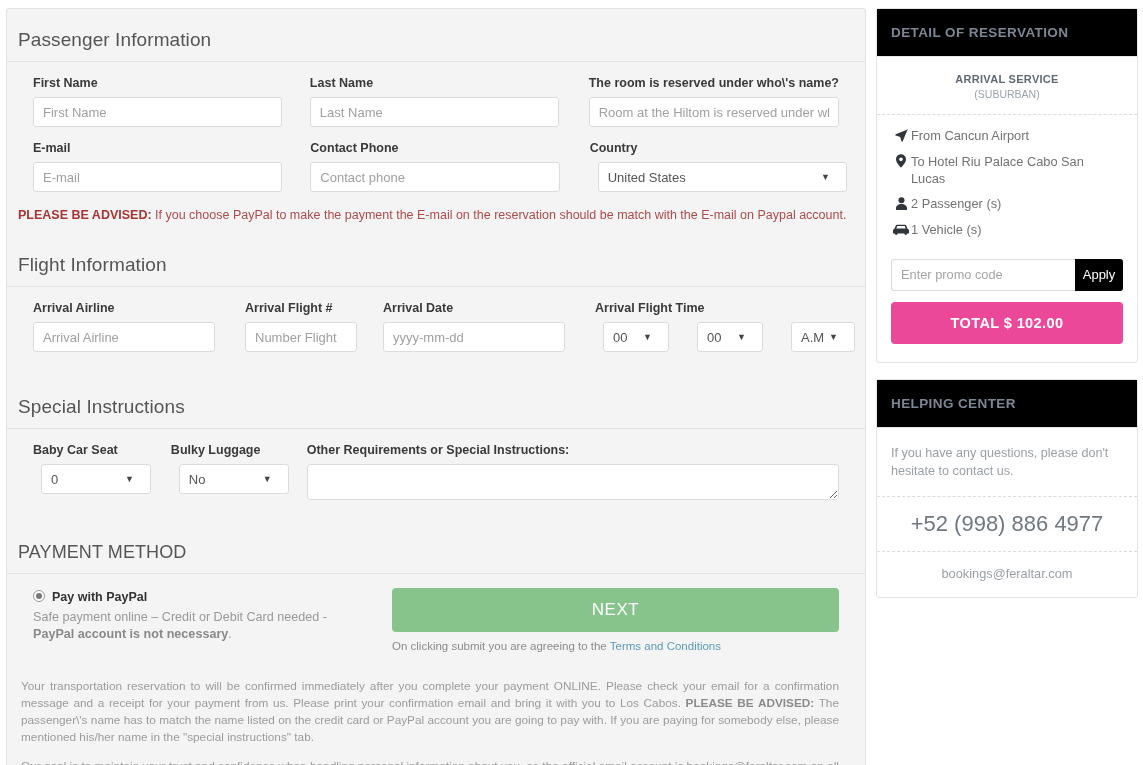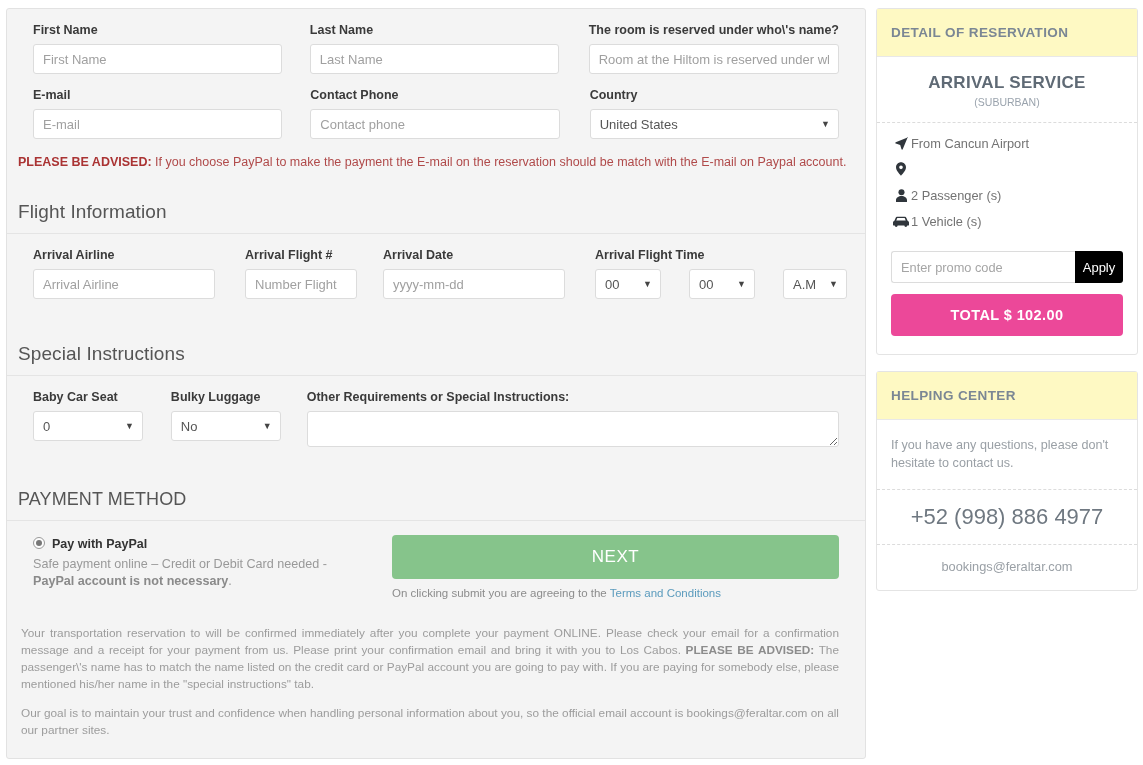--- a/index.html
+++ b/index.html
@@ -62,20 +62,21 @@
   }
   .field input::placeholder, .field textarea::placeholder { color: #a0a0a0; }
 
   
   .sel-wrap { position: relative; display: inline-block; }
   .sel-wrap select {
     -webkit-appearance: none; appearance: none;
     width: 100%;
     padding-right: 24px;
     cursor: pointer;
+    margin-left: 8px;
   }
   .sel-wrap .caret {
     position: absolute; right: 9px; top: 50%;
     transform: translateY(-50%);
     font-size: 9px; color: #444; pointer-events: none;
   }
 
   .advice {
     font-size: 12.5px;
     color: #b04a4a;
@@ -123,34 +124,34 @@
 
   
   .sidebar { width: 262px; margin: 8px 0 0 10px; }
   .card {
     border: 1px solid #e4e4e4;
     border-radius: 3px;
     background: #fff;
     margin-bottom: 16px;
   }
   .card-head {
-    background: #fef9c3;
+    background: #000000;
     border-bottom: 1px solid #e8e8e8;
     padding: 16px 14px;
     font-size: 13.5px;
     font-weight: bold;
     color: #7b8794;
     letter-spacing: .4px;
   }
   .svc {
     text-align: center;
     padding: 16px 10px 14px 10px;
     border-bottom: 1px dashed #dcdcdc;
   }
-  .svc-name { font-size: 17px; font-weight: bold; color: #5f6a75; letter-spacing: .3px; }
+  .svc-name { font-size: 11px; font-weight: bold; color: #5f6a75; letter-spacing: .3px; }
   .svc-sub { font-size: 10.5px; color: #9aa3ad; margin-top: 3px; }
 
   .trip { padding: 12px 14px 6px 14px; }
   .trip-row { display: flex; align-items: flex-start; margin-bottom: 7px; }
   .trip-ico {
     width: 20px; flex: 0 0 20px; text-align: center; color: #30363c;
     padding-top: 1px;
   }
   .trip-txt { font-size: 12.8px; color: #737373; line-height: 1.35; }
 
@@ -194,20 +195,21 @@
 
   textarea.notes { resize: both; height: 36px; padding-top: 6px; }
 </style>
 </head>
 <body>
 
 <div class="page">
 
   <div class="main-panel">
 
+    <h2 class="section-title">Passenger Information</h2>
     <div class="form-body">
       <div class="row" style="margin-bottom:14px;">
         <div class="field" style="width:252px;">
           <label>First Name</label>
           <input type="text" placeholder="First Name" style="">
         </div>
         <div class="field" style="width:252px;margin-left:28px;">
           <label>Last Name</label>
           <input type="text" placeholder="Last Name" style="">
         </div>
@@ -355,20 +357,21 @@
           </span>
           <span class="trip-txt">From Cancun Airport</span>
         </div>
 
         <div class="trip-row">
           <span class="trip-ico">
             <svg width="10" height="14" viewBox="0 0 12 16">
                 <path d="M6 0C2.7 0 0 2.7 0 6c0 4.5 6 10 6 10s6-5.5 6-10c0-3.3-2.7-6-6-6zm0 8.2A2.2 2.2 0 1 1 6 3.8a2.2 2.2 0 0 1 0 4.4z" fill="#30363c"></path>
               </svg>
           </span>
+          <span class="trip-txt" style="max-width:200px;">To Hotel Riu Palace Cabo San Lucas</span>
         </div>
 
         <div class="trip-row">
           <span class="trip-ico">
             <svg width="11" height="13" viewBox="0 0 12 14">
                 <circle cx="6" cy="3.4" r="3.3" fill="#30363c"></circle>
                 <path d="M6 7.6c-3.3 0-6 2-6 4.3V14h12v-2.1c0-2.3-2.7-4.3-6-4.3z" fill="#30363c"></path>
               </svg>
           </span>
           <span class="trip-txt">2 Passenger (s)</span>

